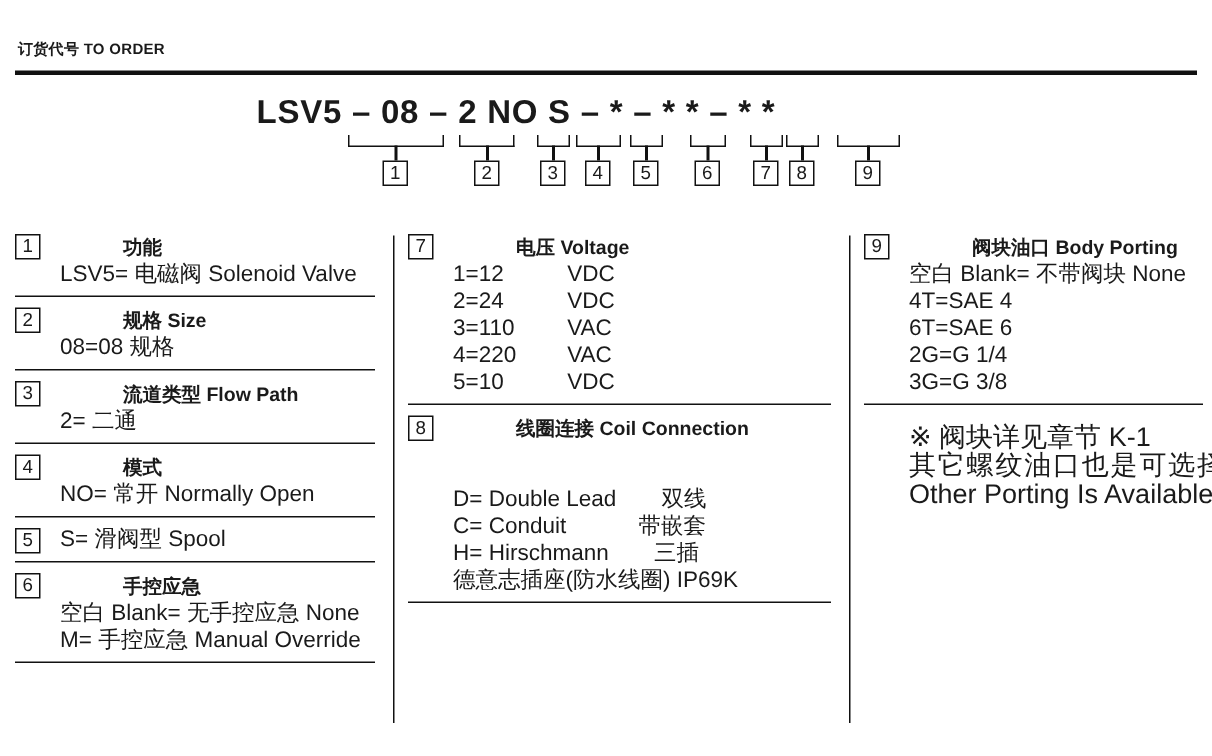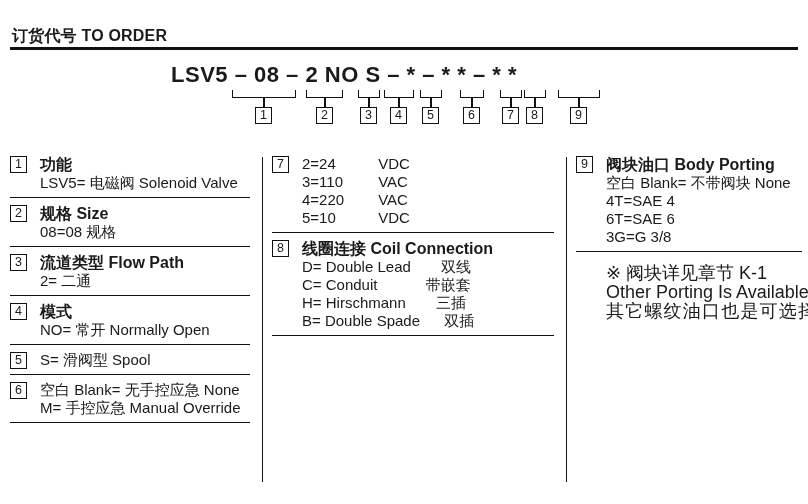--- a/index.html
+++ b/index.html
@@ -14,21 +14,21 @@
     font-family: "Liberation Sans", "DejaVu Sans", sans-serif;
     color: #1a1a1a;
     overflow: hidden;
   }
 
   
   #header-title {
     position: absolute;
     left: 12px;
     top: 26px;
-    font-size: 16px;
+    font-size: 10px;
     font-weight: bold;
     letter-spacing: 0.2px;
     white-space: nowrap;
   }
   #header-rule {
     position: absolute;
     left: 10px;
     top: 47px;
     width: 788px;
     height: 3px;
@@ -122,24 +122,25 @@
     top: 1px;
     width: 17px;
     height: 17px;
     border: 1.3px solid #111;
     box-sizing: border-box;
     font-size: 12.5px;
     line-height: 15px;
     text-align: center;
   }
   .block-title {
-    font-size: 16px;
+    font-size: 13px;
     font-weight: bold;
     line-height: 19px;
     white-space: nowrap;
+    margin-left: 42px;
   }
   .opt {
     font-size: 15px;
     line-height: 18px;
     white-space: nowrap;
   }
   .opt .k { display: inline-block; }
   .opt .v { display: inline-block; }
 
   
@@ -252,36 +253,42 @@
   <div class="block ruled">
     <div class="block-num">5</div>
     <div class="opt">
       <span class="k">S=</span>
       <span class="v">滑阀型 Spool</span>
     </div>
   </div>
 
   <div class="block ruled">
     <div class="block-num">6</div>
+    <div class="block-title">手控应急</div>
     <div class="opt">
       <span class="k">空白 Blank=</span>
       <span class="v">无手控应急 None</span>
     </div>
     <div class="opt">
       <span class="k">M=</span>
       <span class="v">手控应急 Manual Override</span>
     </div>
   </div>
 
 </div>
 
 <div class="col" id="col-mid">
 
   <div class="block ruled">
     <div class="block-num">7</div>
+    <div class="block-title">电压 Voltage</div>
+    <div class="opt volt">
+      <span class="k">1=12</span>
+      <span class="v">VDC</span>
+    </div>
     <div class="opt volt">
       <span class="k">2=24</span>
       <span class="v">VDC</span>
     </div>
     <div class="opt volt">
       <span class="k">3=110</span>
       <span class="v">VAC</span>
     </div>
     <div class="opt volt">
       <span class="k">4=220</span>
@@ -291,33 +298,32 @@
       <span class="k">5=10</span>
       <span class="v">VDC</span>
     </div>
   </div>
 
   <div class="block ruled">
     <div class="block-num">8</div>
     <div class="block-title">线圈连接 Coil Connection</div>
     <div class="opt coil">
       <span class="k">D= Double Lead</span>
-      <span class="v" style="margin-left:26px;">双线</span>
+      <span class="v" style="margin-left:26px;margin-top:29px;">双线</span>
     </div>
     <div class="opt coil">
       <span class="k">C= Conduit</span>
       <span class="v" style="margin-left:44px;">带嵌套</span>
     </div>
     <div class="opt coil">
       <span class="k">H= Hirschmann</span>
       <span class="v" style="margin-left:26px;">三插</span>
     </div>
     <div class="opt coil">
-      <span class="k">B= Double Spade</span>
-      <span class="v" style="margin-left:20px;">双插</span>
+      <span class="k">德意志插座(防水线圈)  IP69K</span>
     </div>
   </div>
 
 </div>
 
 <div class="col" id="col-right">
 
   <div class="block ruled">
     <div class="block-num">9</div>
     <div class="block-title">阀块油口 Body Porting</div>
@@ -325,23 +331,26 @@
       <span class="k">空白 Blank=</span>
       <span class="v">不带阀块 None</span>
     </div>
     <div class="opt">
       <span class="k">4T=SAE 4</span>
     </div>
     <div class="opt">
       <span class="k">6T=SAE 6</span>
     </div>
     <div class="opt">
+      <span class="k">2G=G 1/4</span>
+    </div>
+    <div class="opt">
       <span class="k">3G=G 3/8</span>
     </div>
   </div>
 
   <div class="note">
     <div class="note-line">※ 阀块详见章节 K-1</div>
+    <div class="note-line cjk-spread">其它螺纹油口也是可选择的</div>
     <div class="note-line">Other Porting Is Available</div>
-    <div class="note-line cjk-spread">其它螺纹油口也是可选择的</div>
   </div>
 
 </div>
 
 </body></html>

